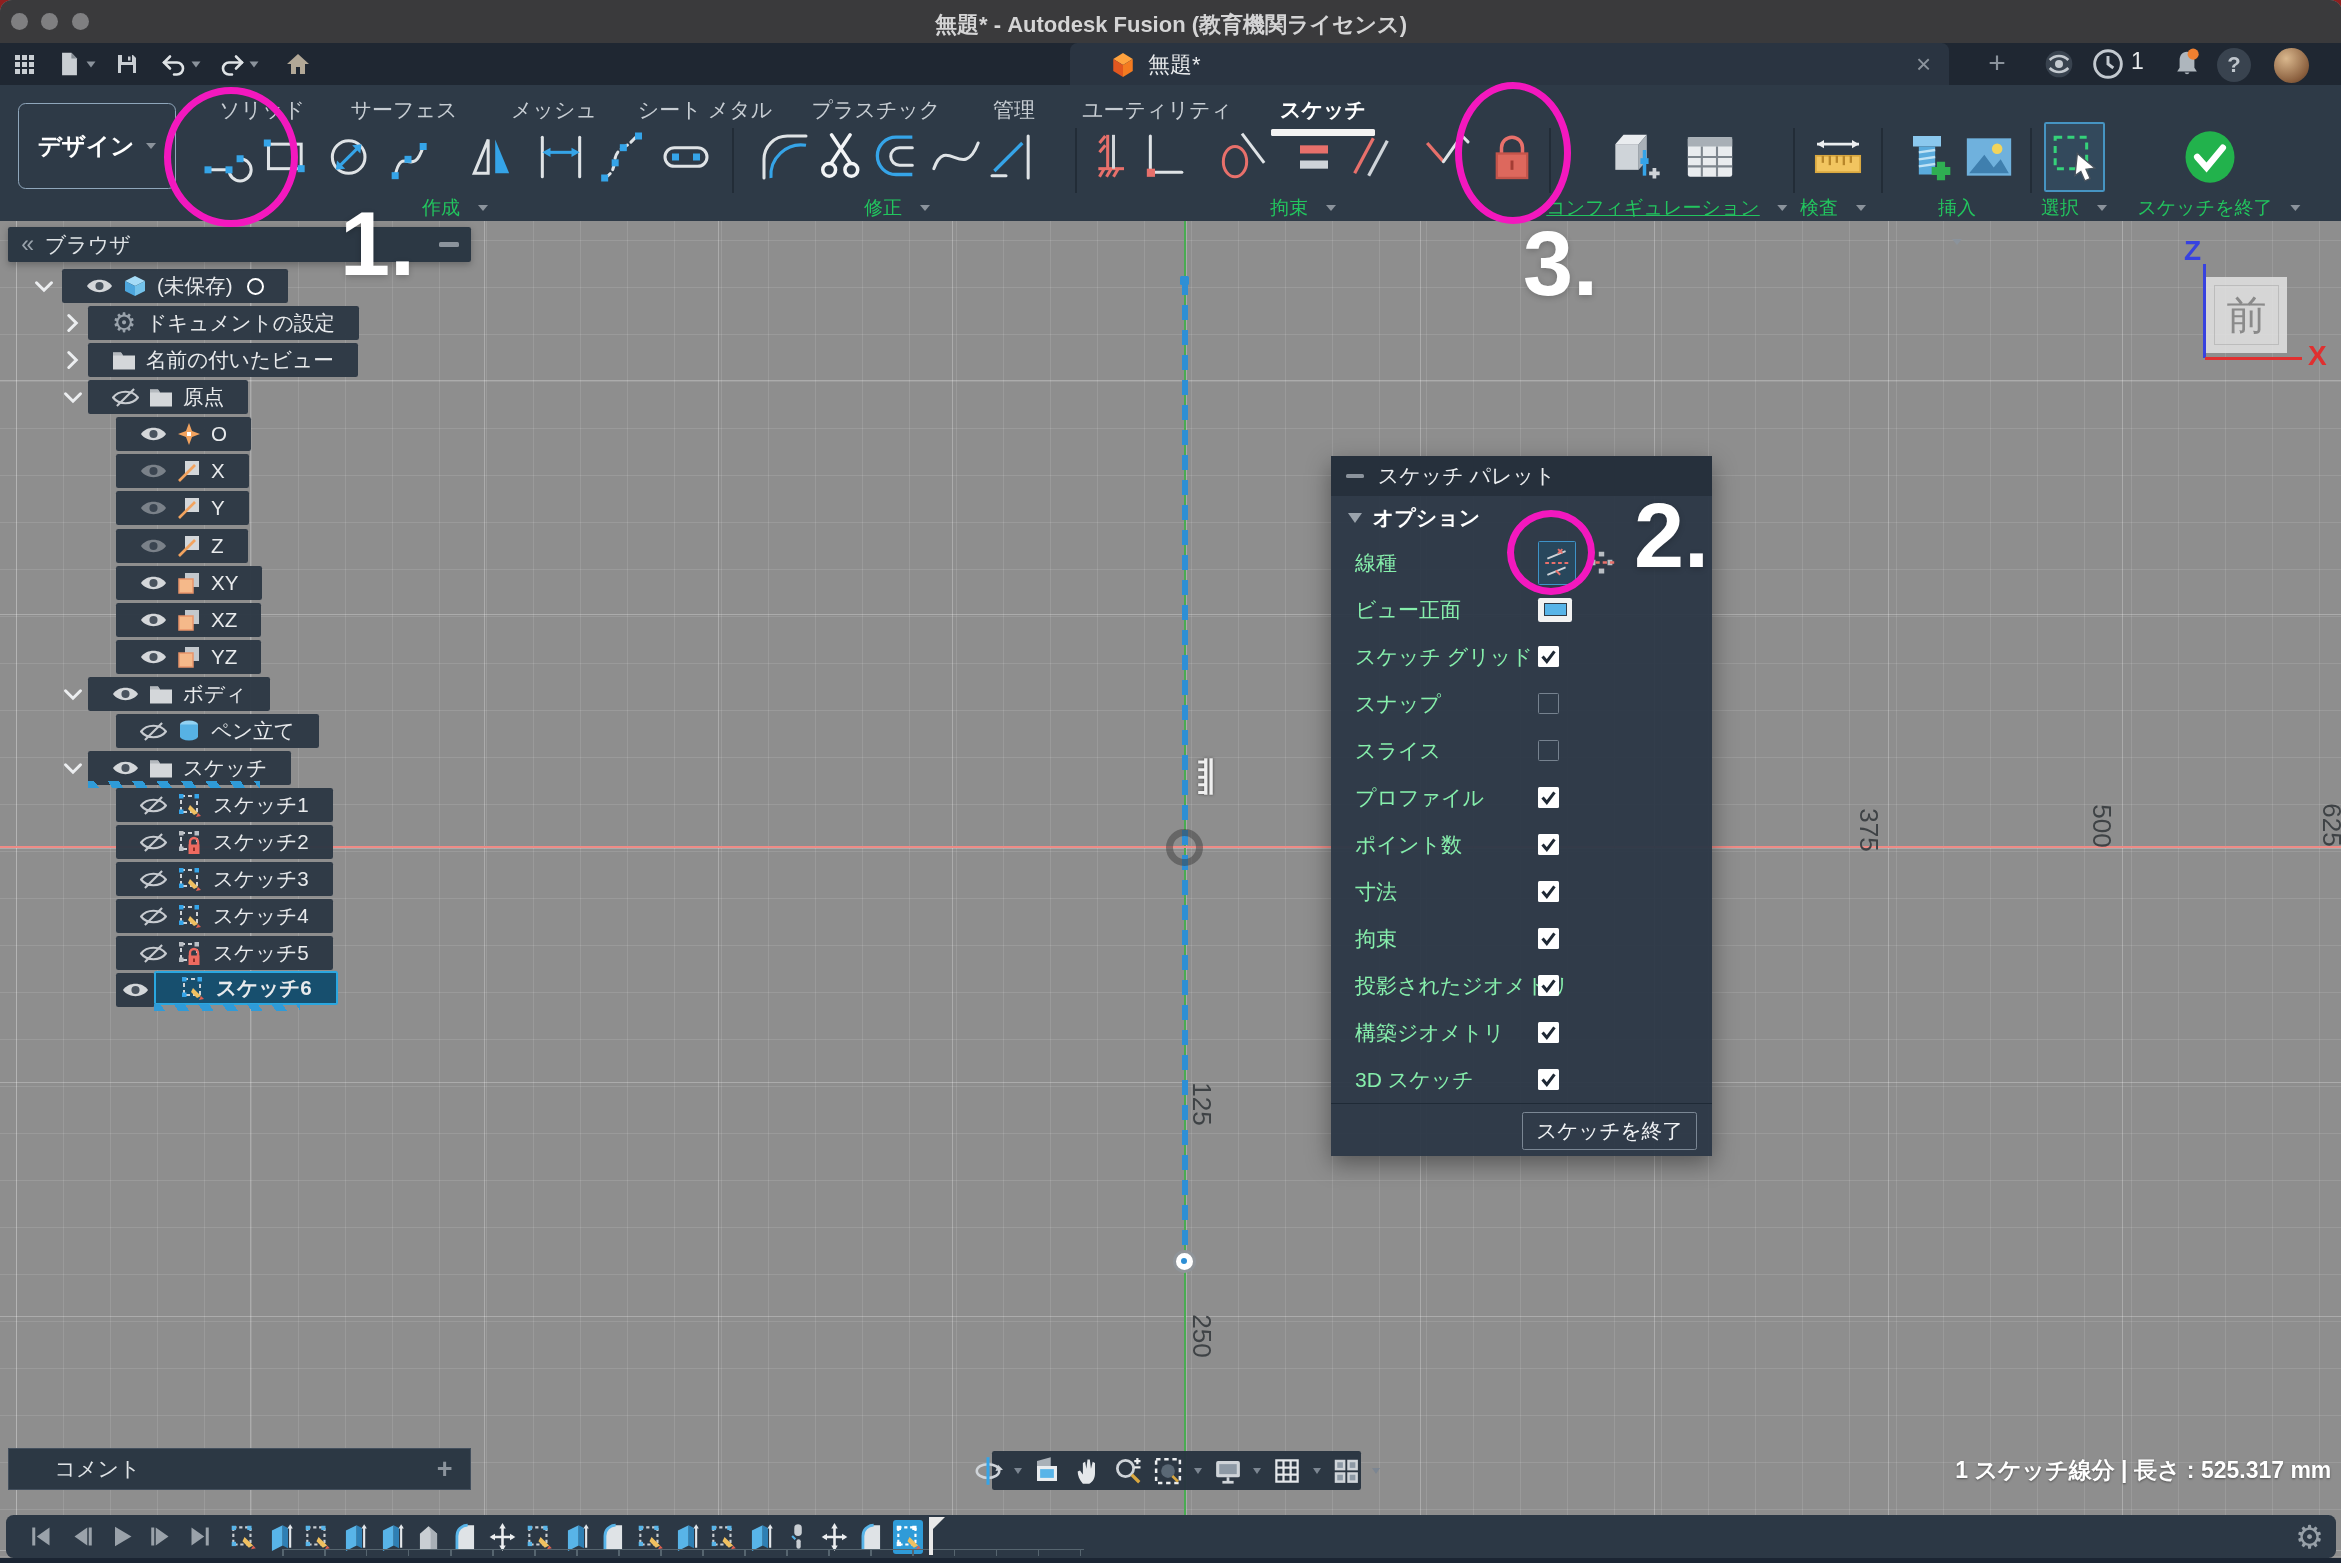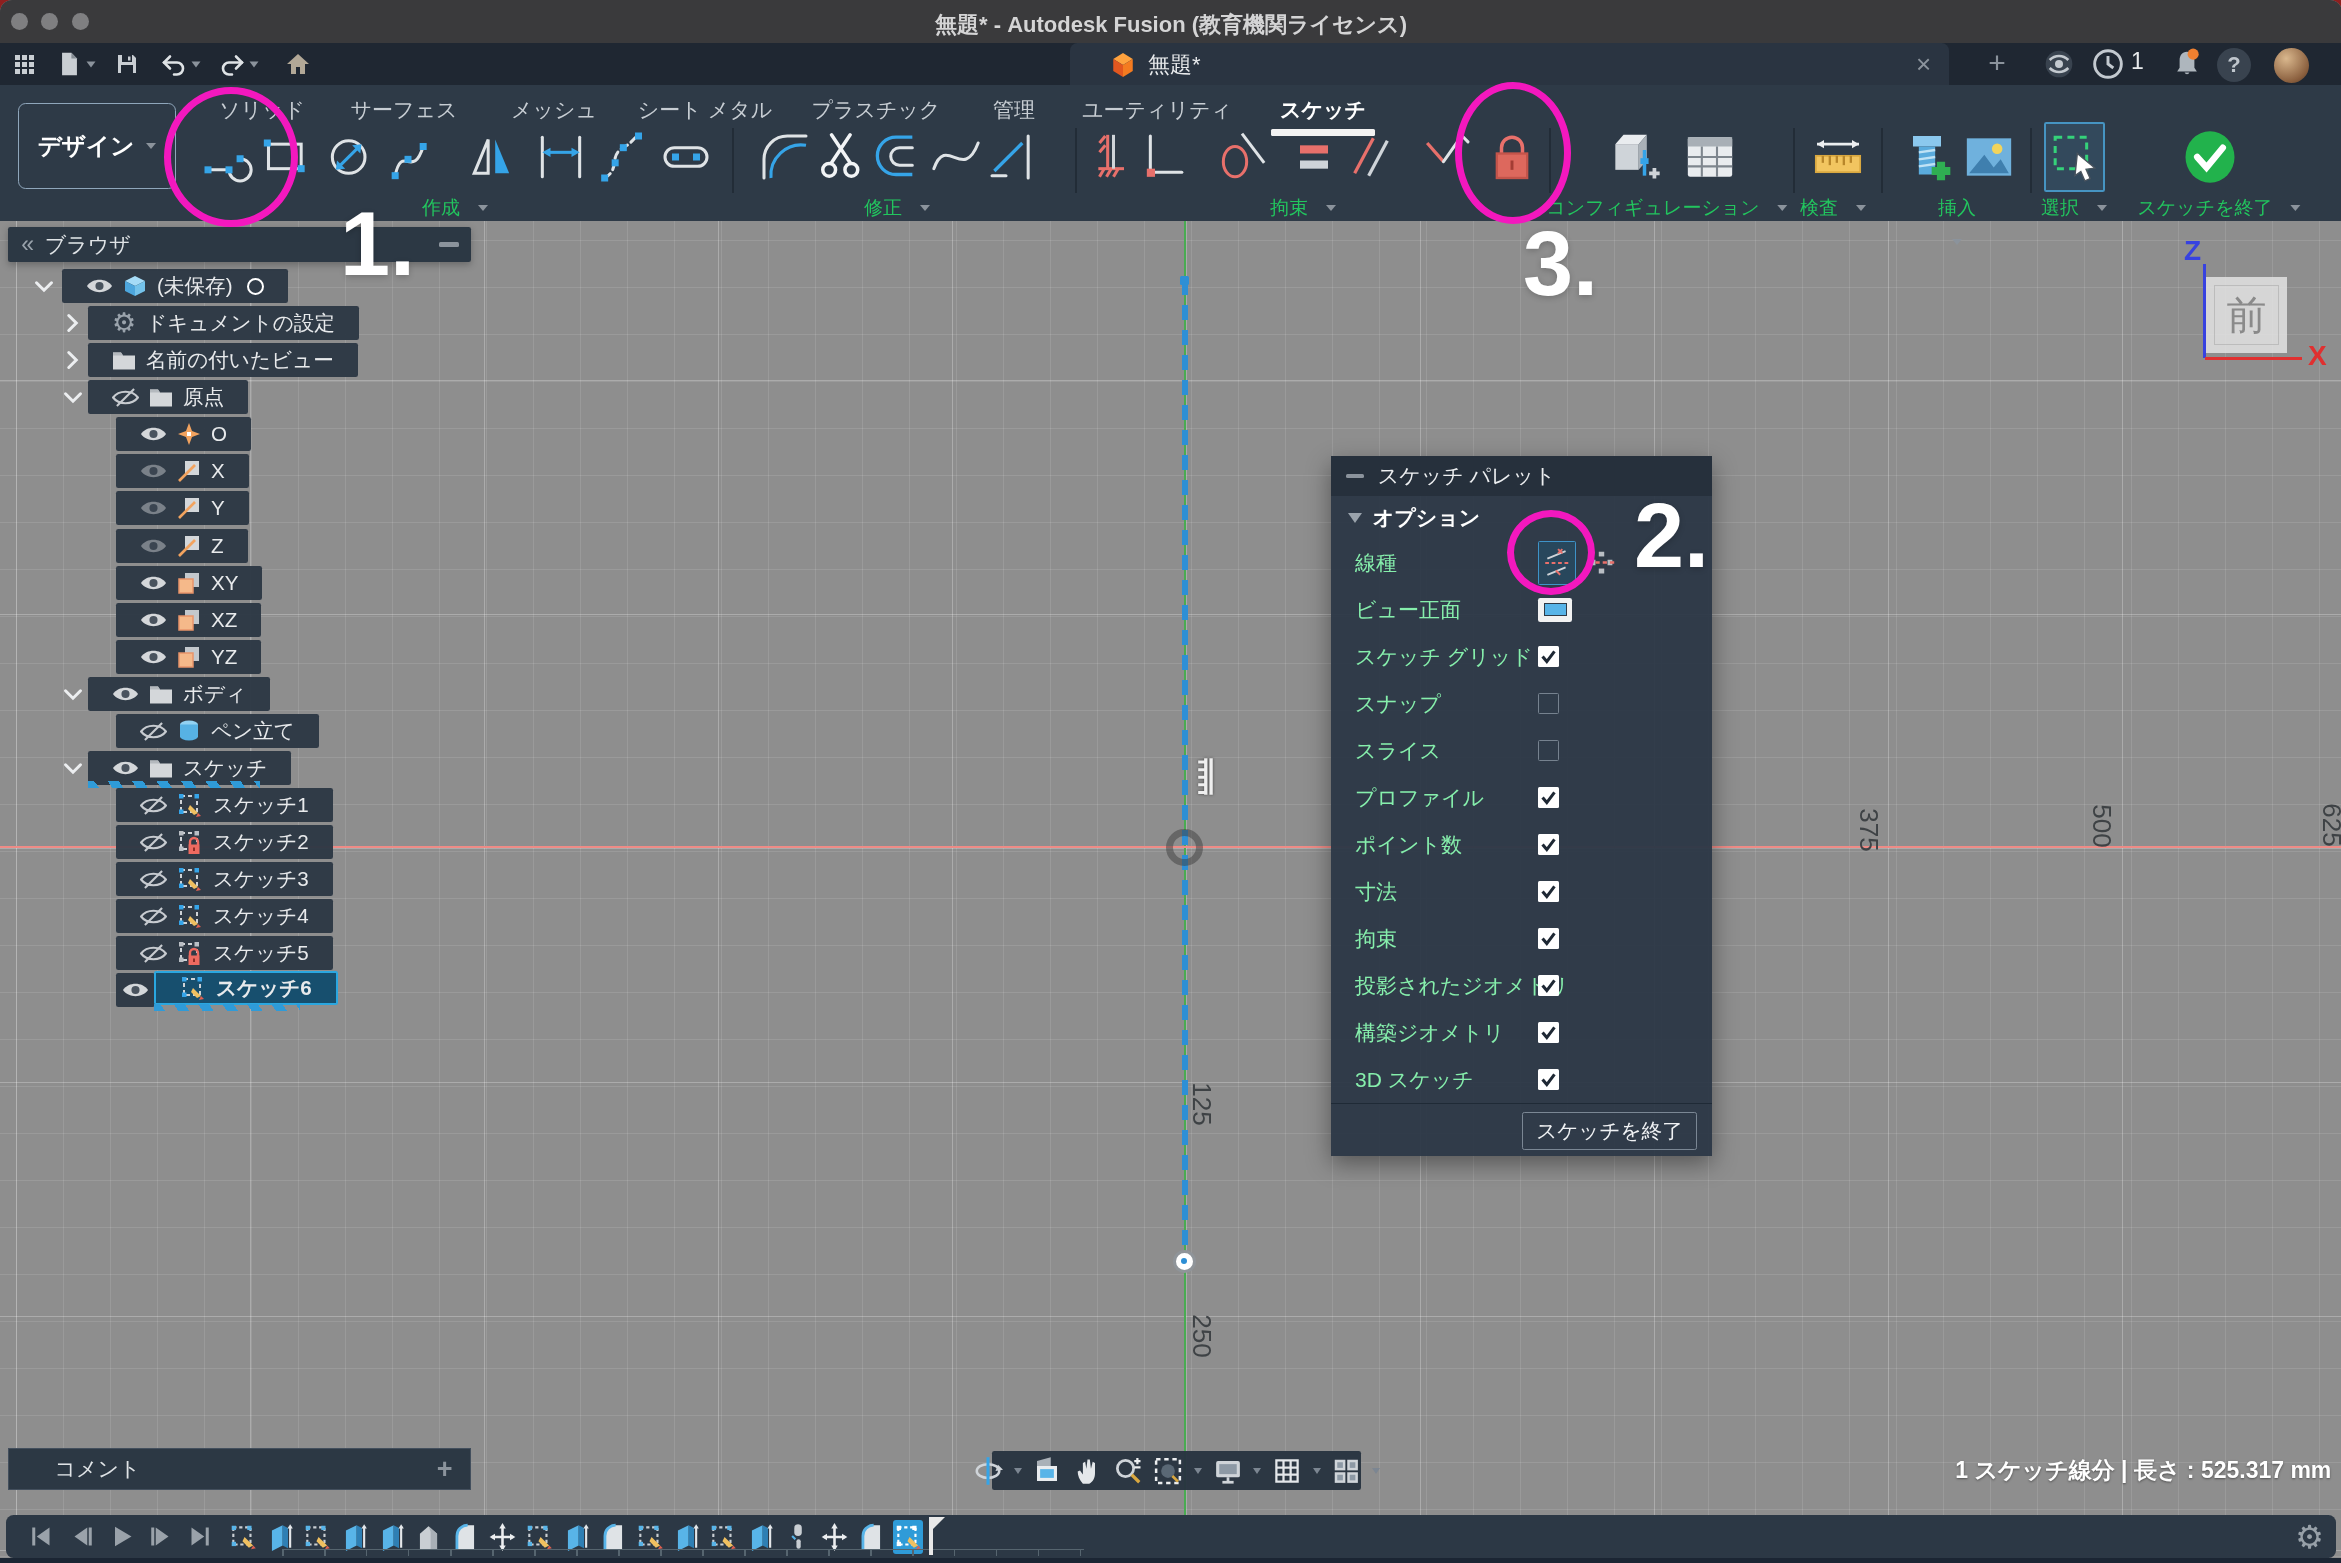--- a/index.html
+++ b/index.html
@@ -496,21 +496,21 @@
           <i class="car"></i>
         </div>
         <div class="glabel" style="left: 897px;">
           <span>修正</span>
           <i class="car"></i>
         </div>
         <div class="glabel" style="left: 1303px;">
           <span>拘束</span>
           <i class="car"></i>
         </div>
-        <div class="glabel" style="left: 1667px;">
+        <div class="glabel" style="left: 1667px; text-decoration: underline;">
           <span>コンフィギュレーション</span>
           <i class="car"></i>
         </div>
         <div class="glabel" style="left: 1833px;">
           <span>検査</span>
           <i class="car"></i>
         </div>
         <div class="glabel" style="left: 1957px; flex-direction: column;">
           <span>挿入</span>
           <i class="car"></i>

